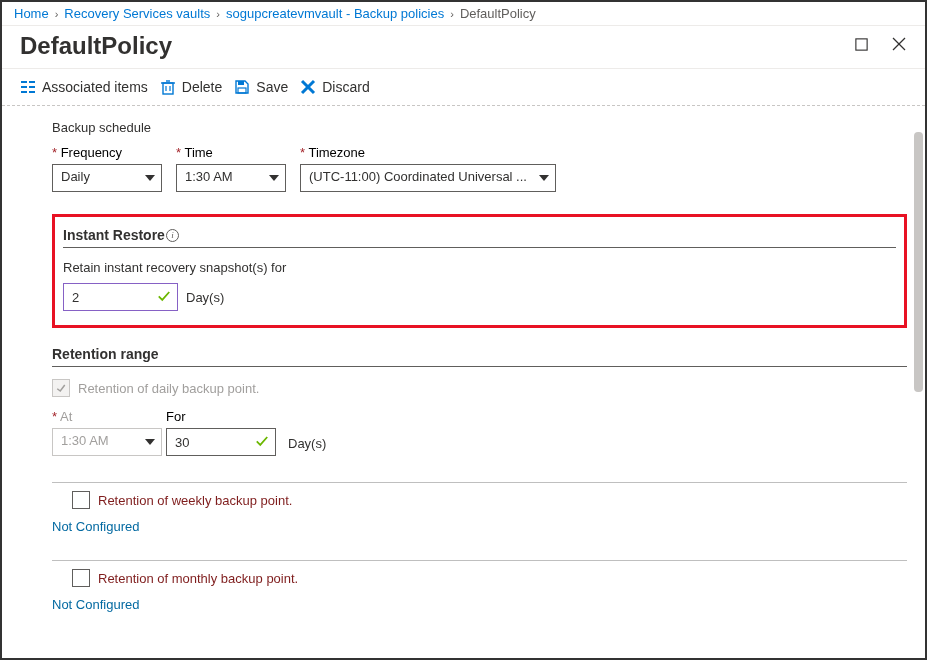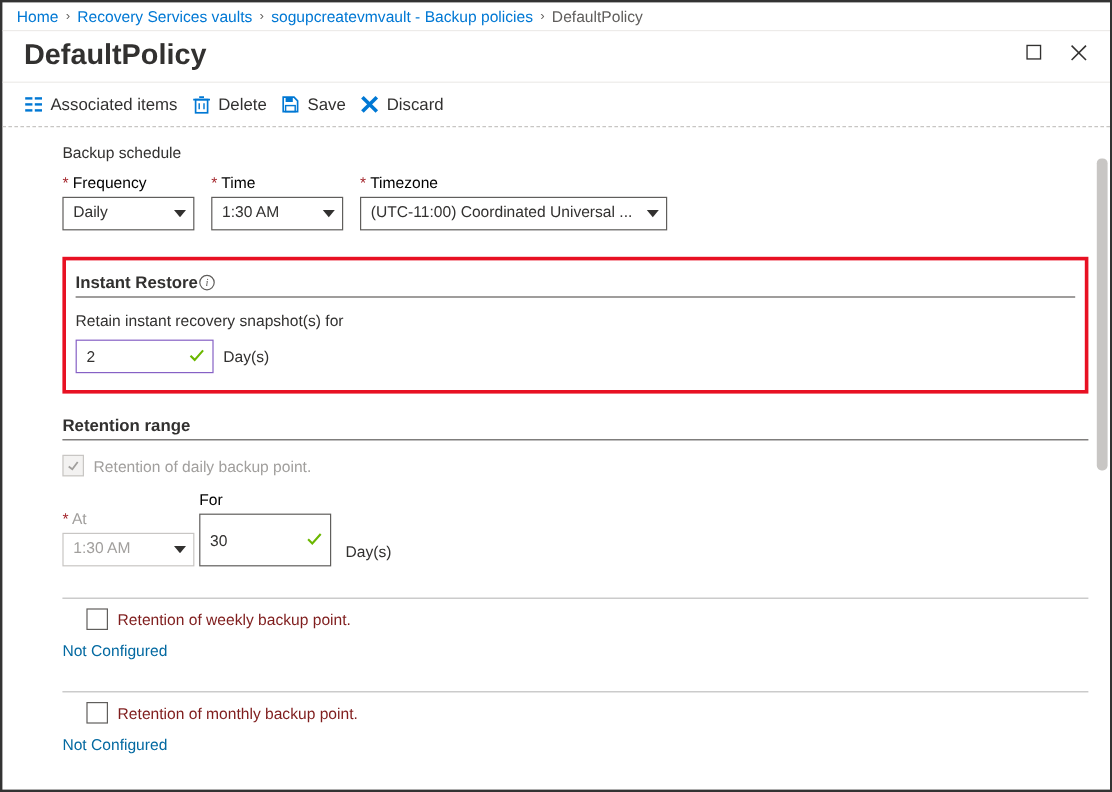--- a/index.html
+++ b/index.html
@@ -93,21 +93,21 @@
   .checkbox-row { display:flex; align-items:center; gap:8px; margin-top:8px; color:#a19f9d; }
   .checkbox-row.active { color:#7f1d1d;padding-left:20px; }
   .checkbox {
     width:18px; height:18px; border:1px solid #605e5c; display:inline-flex;
     align-items:center; justify-content:center; background:#fff;
   }
   .checkbox.checked.disabled { background:#f3f2f1; border-color:#c8c6c4; }
   .checkbox.checked svg { width:12px; height:12px; }
   .subfields { display:flex; gap:4px; margin-top:12px; align-items:flex-end; }
   .for-input {
-    border: 1px solid #605e5c; height: 44px; width: 110px;
+    border: 1px solid #605e5c; height: 28px; width: 110px;
     padding: 0 26px 0 8px; font-size: 13px; position: relative;
     display:flex; align-items:center;
   }
   .not-configured { font-size:13px; color:#0369a1; margin-top:10px; margin-bottom:4px; }
   .divider { border-top:1px solid #bfbfbf; margin-top:26px; }
   .scrollbar-fake {
     position:absolute; right:2px; top:130px; width:9px; height:260px;
     background:#c8c6c4; border-radius:4px;
   }
 </style>

